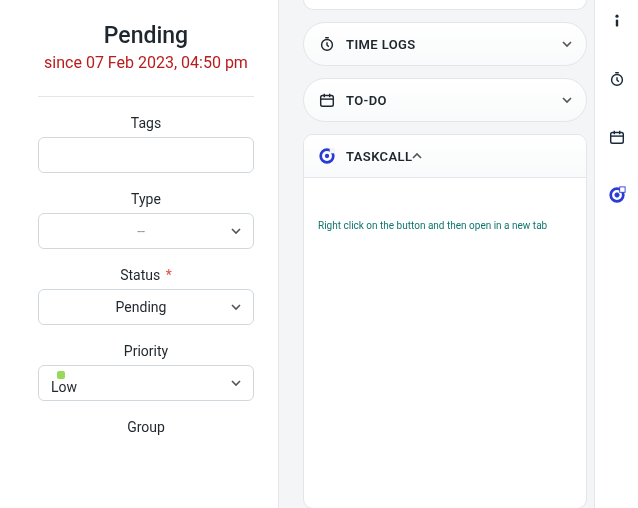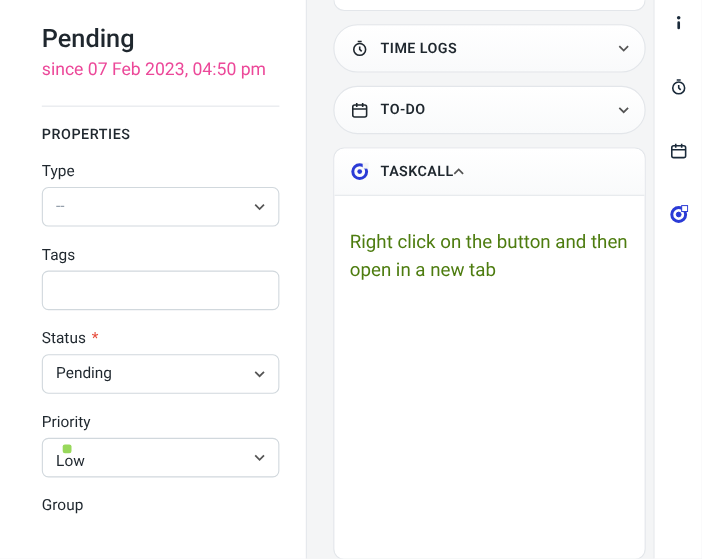--- a/index.html
+++ b/index.html
@@ -17,33 +17,34 @@
     width: 100%;
     height: 100%;
   }
   .left-card {
     background: #fff;
     width: 279px;
     height: 100%;
     border-right: 1px solid #e3e6ea;
     padding: 0 0 0 0;
     overflow: hidden;
+    text-align: center;
   }
   .left-inner {
     padding: 16px 24px 0 38px;
   }
   .status-header {
     font-size: 23px;
     font-weight: 500;
     color: #1f272e;
     margin-top: 6px;
   }
   .status-since {
     font-size: 16px;
-    color: #ec4899;
+    color: #b91c1c;
     margin-top: 4px;
     font-weight: 400;
   }
   .divider {
     height: 1px;
     background: #e3e6ea;
     margin-top: 24px;
     margin-bottom: 18px;
   }
   .section-label {
@@ -152,23 +153,23 @@
   .taskcall-body {
     padding: 16px 14px 20px 14px;
     min-height: 330px;
   }
   .taskcall-title {
     font-size: 15px;
     color: #1f272e;
     font-weight: 500;
   }
   .taskcall-sub {
-    font-size: 17px;
-    color: #4d7c0f;
-    margin-top: 14px;
+    font-size: 10px;
+    color: #0f766e;
+    margin-top: 24px;
     line-height: 1.5;
   }
   .login-btn {
     background: #1a2a3a;
     color: #fff;
     border: none;
     border-radius: 6px;
     padding: 10px 20px;
     font-size: 14px;
     font-weight: 600;
@@ -205,38 +206,37 @@
 </head>
 <body>
 
 <div class="app">
 
   <div class="left-card">
     <div class="left-inner">
       <div class="status-header">Pending</div>
       <div class="status-since">since 07 Feb 2023, 04:50 pm</div>
       <div class="divider"></div>
-      <div class="section-label">PROPERTIES</div>
+
+      <div class="field">
+        <div class="field-label">Tags</div>
+        <div class="control text">
+          <span></span>
+        </div>
+      </div>
 
       <div class="field">
         <div class="field-label">Type</div>
         <div class="control select">
           <span class="value placeholder">--</span>
           <span class="chevron-down">
             <svg viewBox="0 0 10 10" width="10" height="10">
                 <path d="M1 3 L5 7 L9 3" fill="none" stroke="#555" stroke-width="1.6"></path>
               </svg>
           </span>
-        </div>
-      </div>
-
-      <div class="field">
-        <div class="field-label">Tags</div>
-        <div class="control text">
-          <span></span>
         </div>
       </div>
 
       <div class="field">
         <div class="field-label">
           <span>Status</span>
           <span class="req">*</span>
         </div>
         <div class="control select">
           <span class="value">Pending</span>

